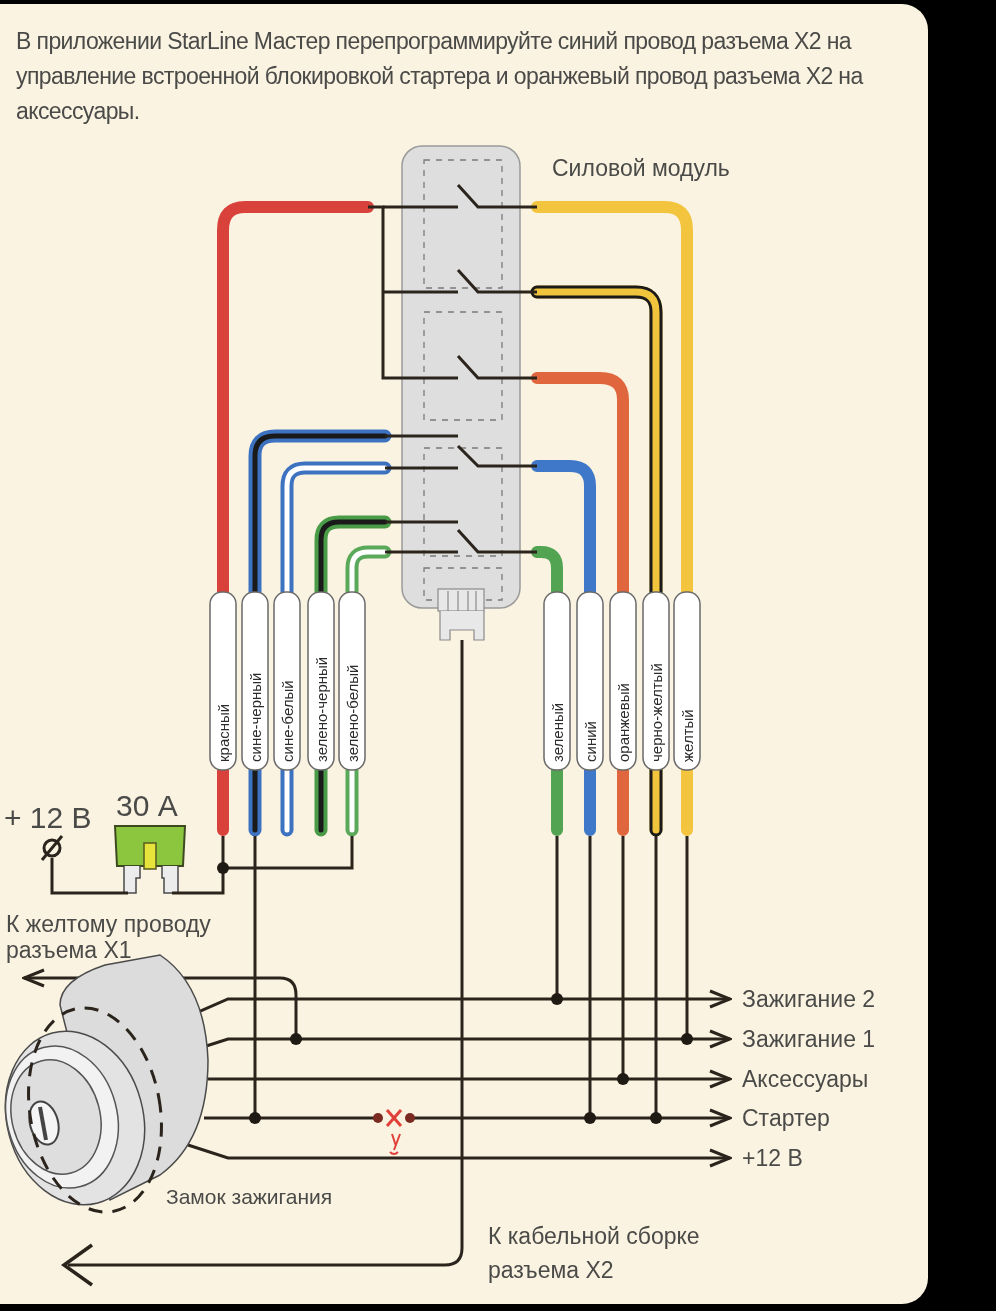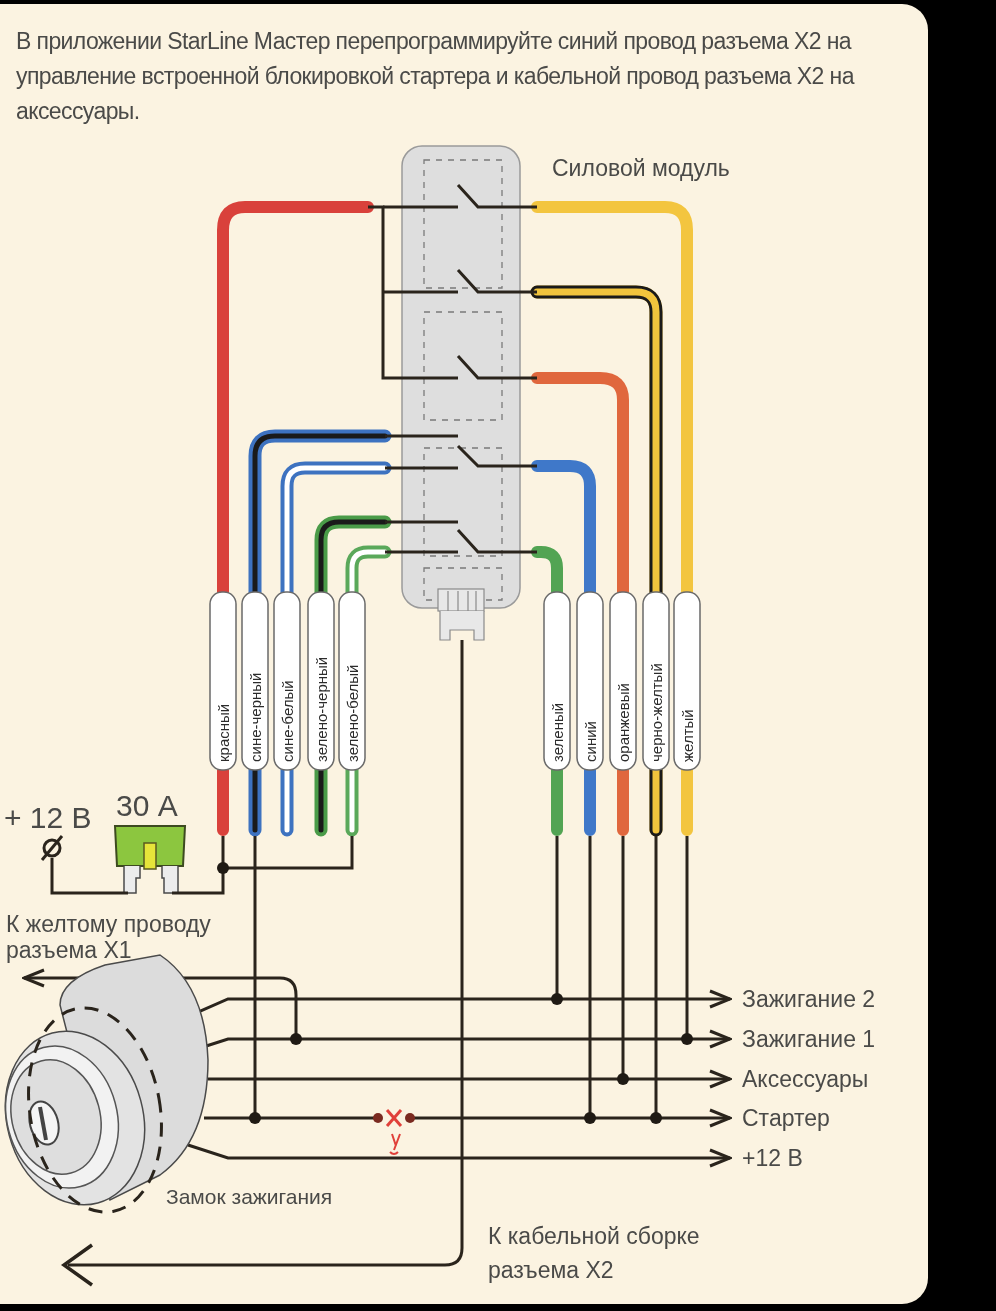--- a/index.html
+++ b/index.html
@@ -7,21 +7,21 @@
   #panel { position:absolute; left:0; top:4px; width:928px; height:1300px; background:#fbf3e1; border-radius:0 26px 26px 0; }
   #intro { position:absolute; left:16px; top:24px; width:880px; font-size:23px; line-height:35px; color:#4a4a48; letter-spacing:-0.6px; }
   #diagram { position:absolute; left:0; top:0; }
   .lbl { font-family:"Liberation Sans", sans-serif; fill:#4a4a48; }
   .wire-lbl { font-family:"Liberation Sans", sans-serif; font-size:15px; fill:#2b2b2b; }
 </style>
 </head>
 <body>
 
 <div id="panel"></div>
-<div id="intro">В приложении StarLine Мастер перепрограммируйте синий провод разъема X2 на управление встроенной блокировкой стартера и кабельной провод разъема X2 на аксессуары.</div>
+<div id="intro">В приложении StarLine Мастер перепрограммируйте синий провод разъема X2 на управление встроенной блокировкой стартера и оранжевый провод разъема X2 на аксессуары.</div>
 
 <svg id="diagram" width="996" height="1311" viewBox="0 0 996 1311">
   <defs>
     <marker id="arrow" markerWidth="24" markerHeight="20" refX="22" refY="10" orient="auto" markerUnits="userSpaceOnUse">
       <path d="M2,2 L22,10 L2,18" fill="none" stroke="#2a241c" stroke-width="3"></path>
     </marker>
     <marker id="arrowBig" markerWidth="40" markerHeight="40" refX="2" refY="20" orient="auto" markerUnits="userSpaceOnUse">
       <path d="M36,4 L4,20 L36,36" fill="none" stroke="#2a241c" stroke-width="3.5"></path>
     </marker>
   </defs>

